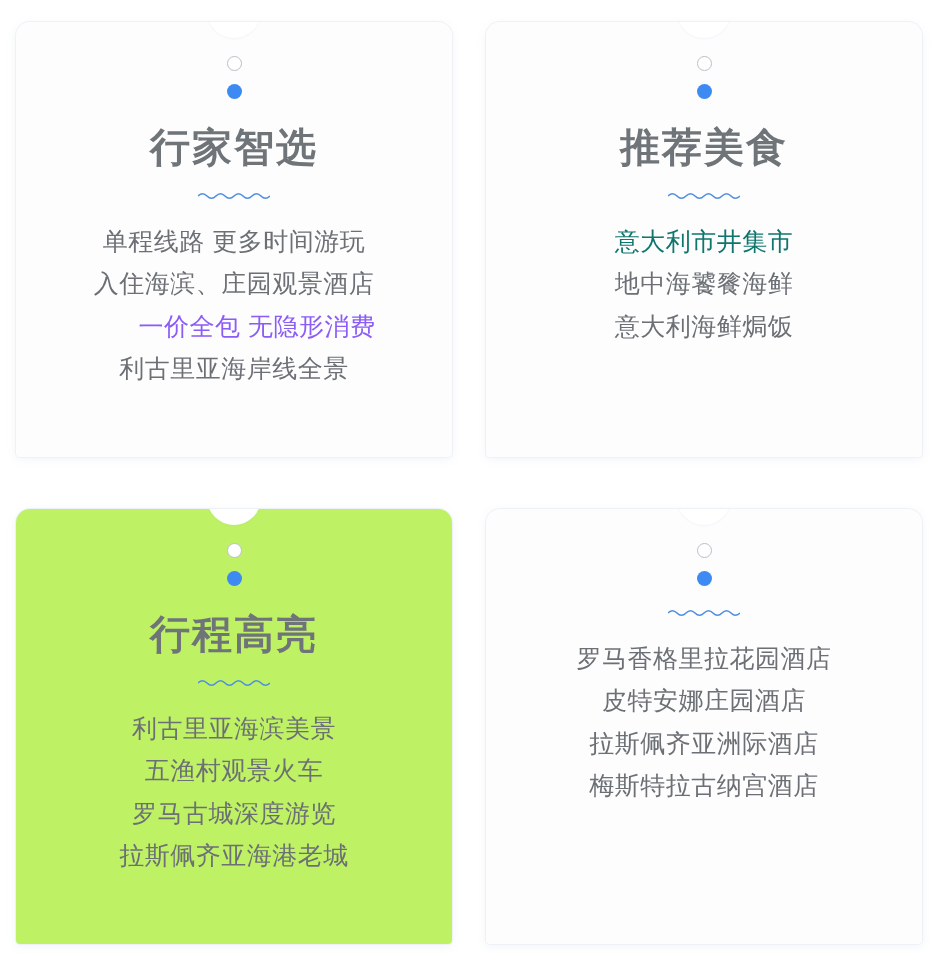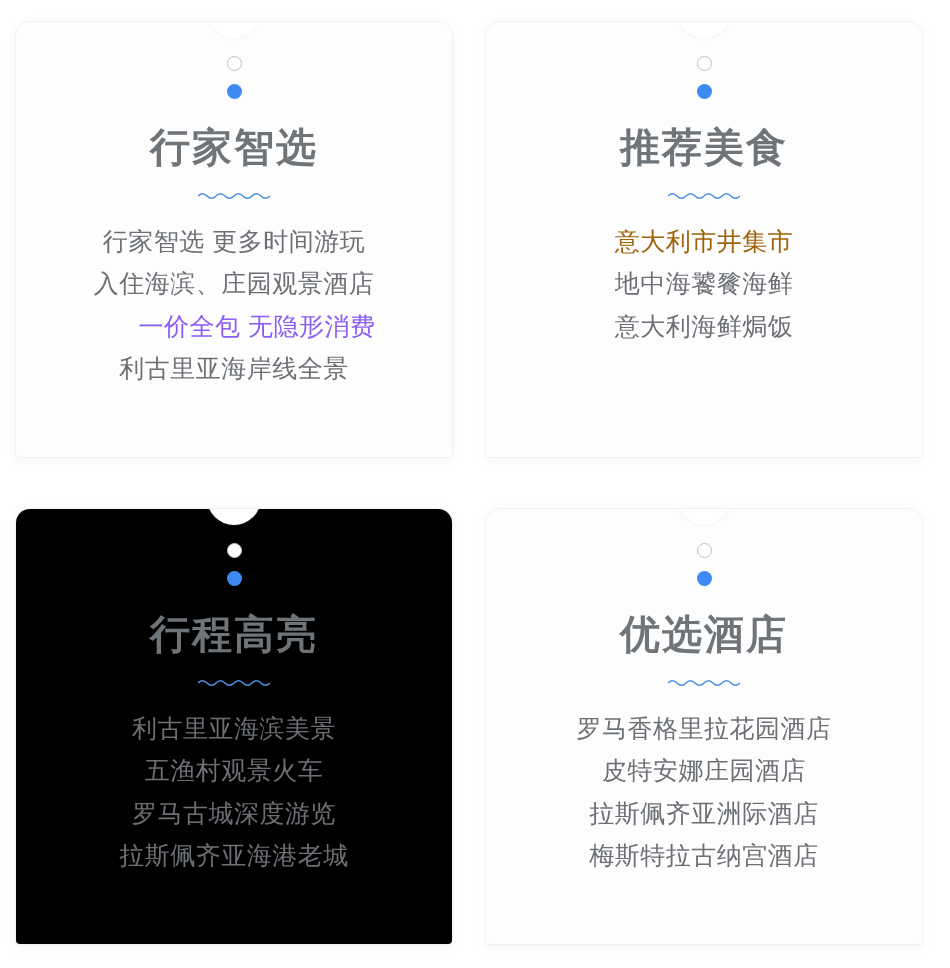--- a/index.html
+++ b/index.html
@@ -101,60 +101,59 @@
 <div class="grid">
 
   <div class="card" style="background: rgb(253, 253, 254);">
     <div class="punch"></div>
     <div class="dot" style="background: rgb(61, 139, 242);"></div>
     <div class="title" style="color: rgb(111, 116, 121);">行家智选</div>
     <svg class="wave" viewBox="0 0 72 9" preserveAspectRatio="none" style="color: rgb(79, 143, 224);">
       <path d="M0,5 Q4.5,0.5 9,5 T18,5 T27,5 T36,5 T45,5 T54,5 T63,5 T72,5" fill="none" stroke="currentColor" stroke-width="1.6"></path>
     </svg>
     <div class="lines">
-      <div class="line" style="color: rgb(108, 112, 117);">行家智选 更多时间游玩</div>
+      <div class="line" style="color: rgb(108, 112, 117);">单程线路 更多时间游玩</div>
       <div class="line" style="color: rgb(108, 112, 117);">入住海滨、庄园观景酒店</div>
       <div class="line" style="color: #8b5cf6; margin-left: 46px;">一价全包 无隐形消费</div>
       <div class="line" style="color: rgb(108, 112, 117);">利古里亚海岸线全景</div>
     </div>
   </div>
 
   <div class="card" style="background: rgb(253, 253, 254);">
     <div class="punch"></div>
     <div class="dot" style="background: rgb(61, 139, 242);"></div>
     <div class="title" style="color: rgb(111, 116, 121);">推荐美食</div>
     <svg class="wave" viewBox="0 0 72 9" preserveAspectRatio="none" style="color: rgb(79, 143, 224);">
       <path d="M0,5 Q4.5,0.5 9,5 T18,5 T27,5 T36,5 T45,5 T54,5 T63,5 T72,5" fill="none" stroke="currentColor" stroke-width="1.6"></path>
     </svg>
     <div class="lines">
-      <div class="line" style="color: #a16207;">意大利市井集市</div>
+      <div class="line" style="color: #0f766e;">意大利市井集市</div>
       <div class="line" style="color: rgb(108, 112, 117);">地中海饕餮海鲜</div>
       <div class="line" style="color: rgb(108, 112, 117);">意大利海鲜焗饭</div>
     </div>
   </div>
 
-  <div class="card" style="background: #000000;">
+  <div class="card" style="background: #bef264;">
     <div class="punch"></div>
     <div class="dot" style="background: rgb(61, 139, 242);"></div>
     <div class="title" style="color: rgb(111, 116, 121);">行程高亮</div>
     <svg class="wave" viewBox="0 0 72 9" preserveAspectRatio="none" style="color: rgb(79, 143, 224);">
       <path d="M0,5 Q4.5,0.5 9,5 T18,5 T27,5 T36,5 T45,5 T54,5 T63,5 T72,5" fill="none" stroke="currentColor" stroke-width="1.6"></path>
     </svg>
     <div class="lines">
       <div class="line" style="color: rgb(108, 112, 117);">利古里亚海滨美景</div>
       <div class="line" style="color: rgb(108, 112, 117);">五渔村观景火车</div>
       <div class="line" style="color: rgb(108, 112, 117);">罗马古城深度游览</div>
       <div class="line" style="color: rgb(108, 112, 117);">拉斯佩齐亚海港老城</div>
     </div>
   </div>
 
   <div class="card" style="background: rgb(253, 253, 254);">
     <div class="punch"></div>
     <div class="dot" style="background: rgb(61, 139, 242);"></div>
-    <div class="title" style="color: rgb(111, 116, 121);">优选酒店</div>
     <svg class="wave" viewBox="0 0 72 9" preserveAspectRatio="none" style="color: rgb(79, 143, 224);">
       <path d="M0,5 Q4.5,0.5 9,5 T18,5 T27,5 T36,5 T45,5 T54,5 T63,5 T72,5" fill="none" stroke="currentColor" stroke-width="1.6"></path>
     </svg>
     <div class="lines">
       <div class="line" style="color: rgb(108, 112, 117);">罗马香格里拉花园酒店</div>
       <div class="line" style="color: rgb(108, 112, 117);">皮特安娜庄园酒店</div>
       <div class="line" style="color: rgb(108, 112, 117);">拉斯佩齐亚洲际酒店</div>
       <div class="line" style="color: rgb(108, 112, 117);">梅斯特拉古纳宫酒店</div>
     </div>
   </div>

